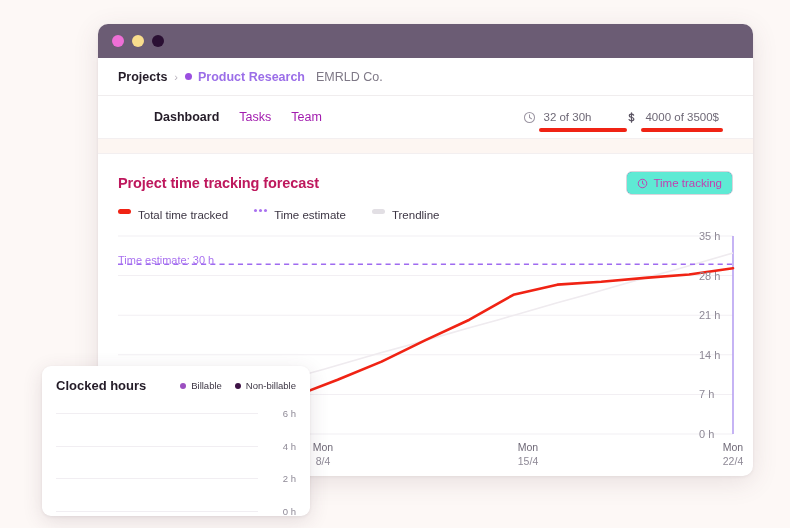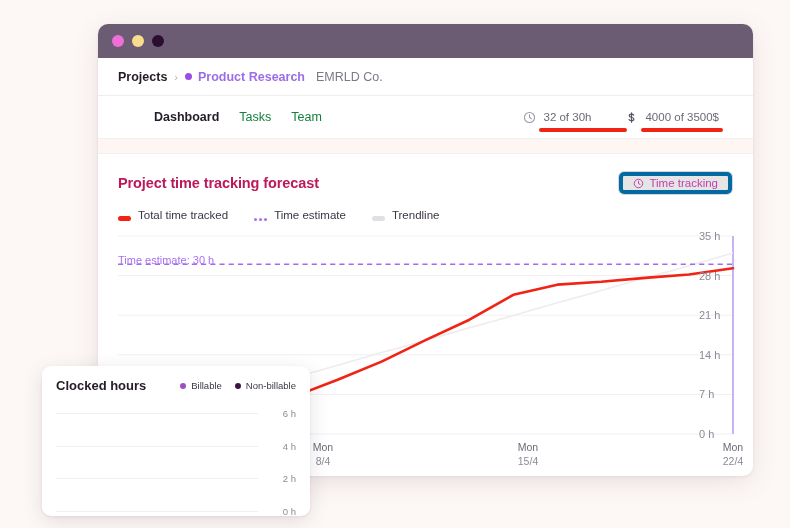--- a/index.html
+++ b/index.html
@@ -63,21 +63,21 @@
 
   
   #tabs-row {
     height: 42px;
     display: flex;
     align-items: center;
     padding: 0 20px;
     position: relative;
   }
   #tabs { display: flex; gap: 20px; font-size: 12.5px; padding-left: 36px; }
-  .tab { color: #15803d; cursor: pointer; }
+  .tab { color: #a21caf; cursor: pointer; }
   .tab.active { color: #241c28; font-weight: bold; }
 
   #stats { margin-left: auto; display: flex; gap: 34px; padding-right: 14px; }
   .stat { display: flex; align-items: center; gap: 7px; position: relative; }
   .stat-ico {
     font-size: 12px; color: #9c96a3; line-height: 1;
     display: inline-flex; align-items: center; justify-content: center;
   }
   .stat-ico svg { display: block; }
   .stat-txt { font-size: 11.5px; color: #6e6876; }
@@ -114,33 +114,33 @@
   }
   .toggle-btn {
     display: flex; align-items: center; gap: 5px;
     padding: 0 10px;
     font-size: 11.5px;
     background: #ffffff;
     color: #4d4654;
     cursor: pointer;
   }
   .toggle-btn.selected {
-    background: #e5e5e5;
+    background: #5eead4;
     color: #c23fb0;
-    border: 5px solid #0369a1;
+    border: 1px solid #0369a1;
     border-radius: 6px;
     margin: -1px;
     position: relative; z-index: 2;
   }
   .toggle-btn + .toggle-btn { border-left: 1px solid #d9d5dc; }
   .tg-ico { display: inline-flex; }
 
   
   #legend { display: flex; align-items: center; gap: 26px; margin-top: 12px; height: 14px; }
-  .leg { display: flex; align-items: flex-end; gap: 7px; }
+  .leg { display: flex; align-items: flex-start; gap: 7px; }
   .leg-label { font-size: 11.5px; color: #3d3644; }
   .sw { width: 13px; height: 5px; border-radius: 3px; display: block; }
   .sw-red  { background: #f02314; }
   .sw-purp { background: #a971f0; }
   .sw-gray { background: #e2dfe4; }
   .sw-dots { display: flex; gap: 2px; }
   .sw-dots i { width: 3px; height: 3px; border-radius: 50%; background: #a971f0; display: block; }
 
   
   #plot {

